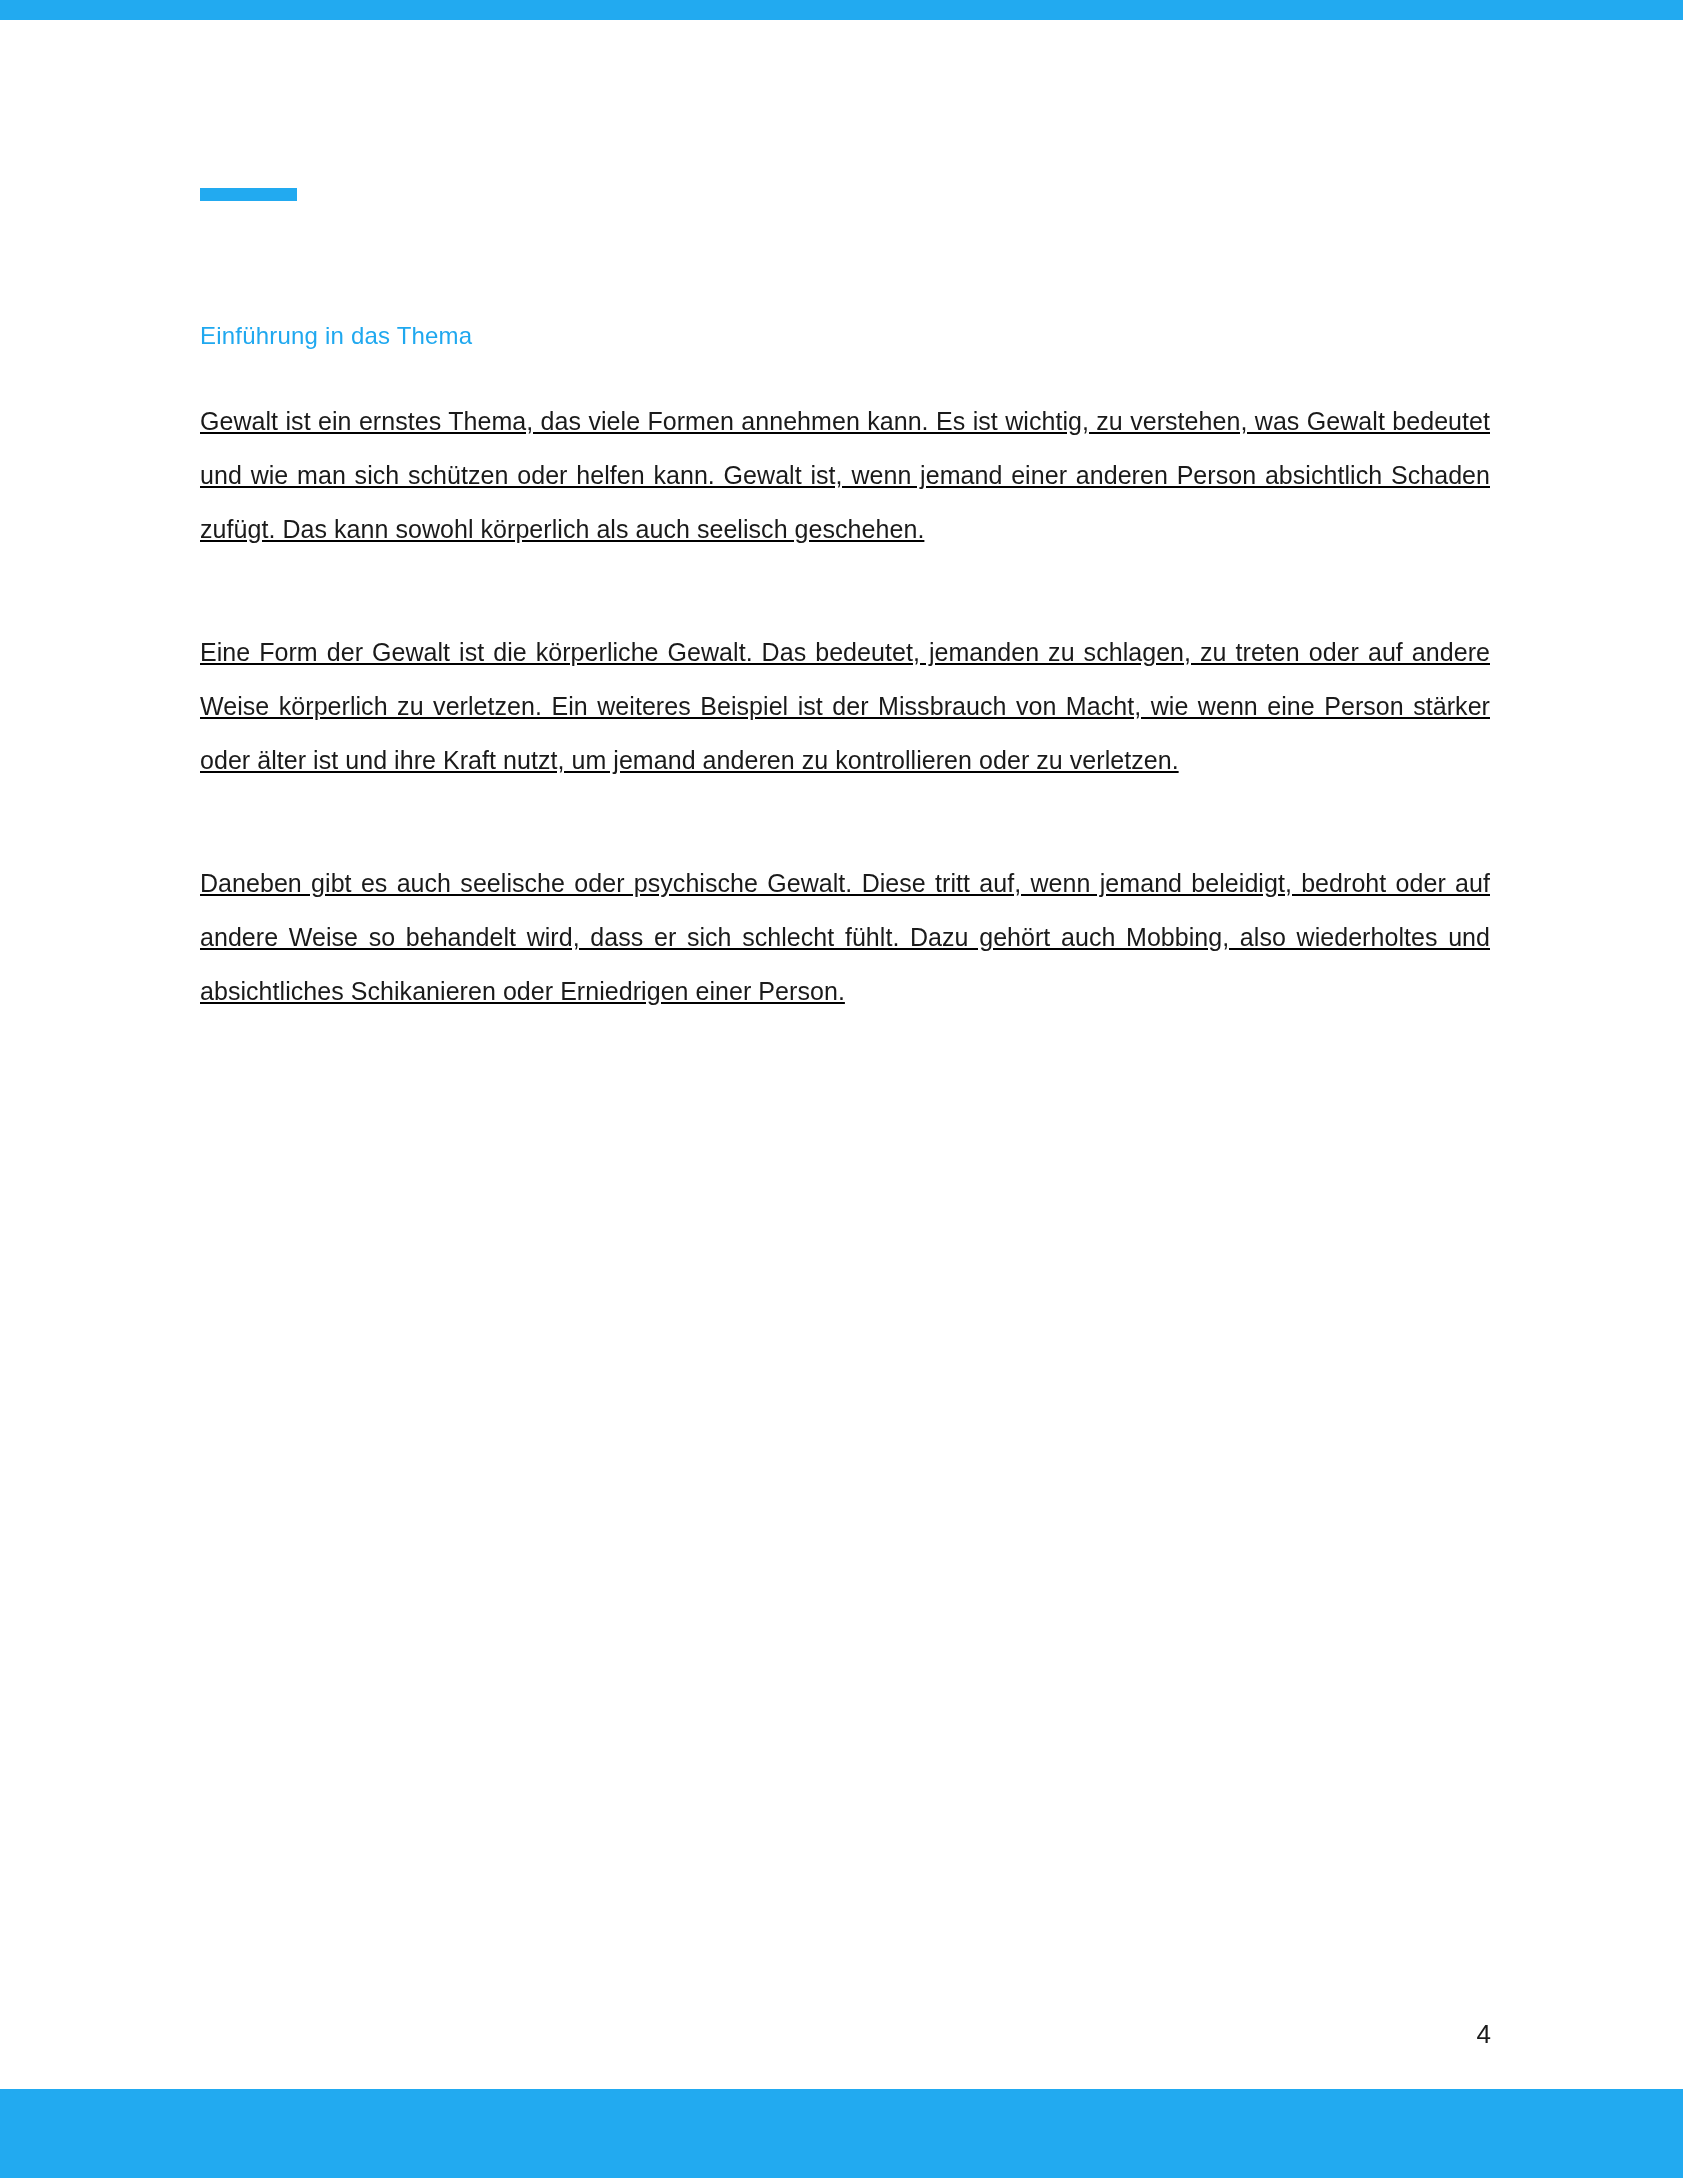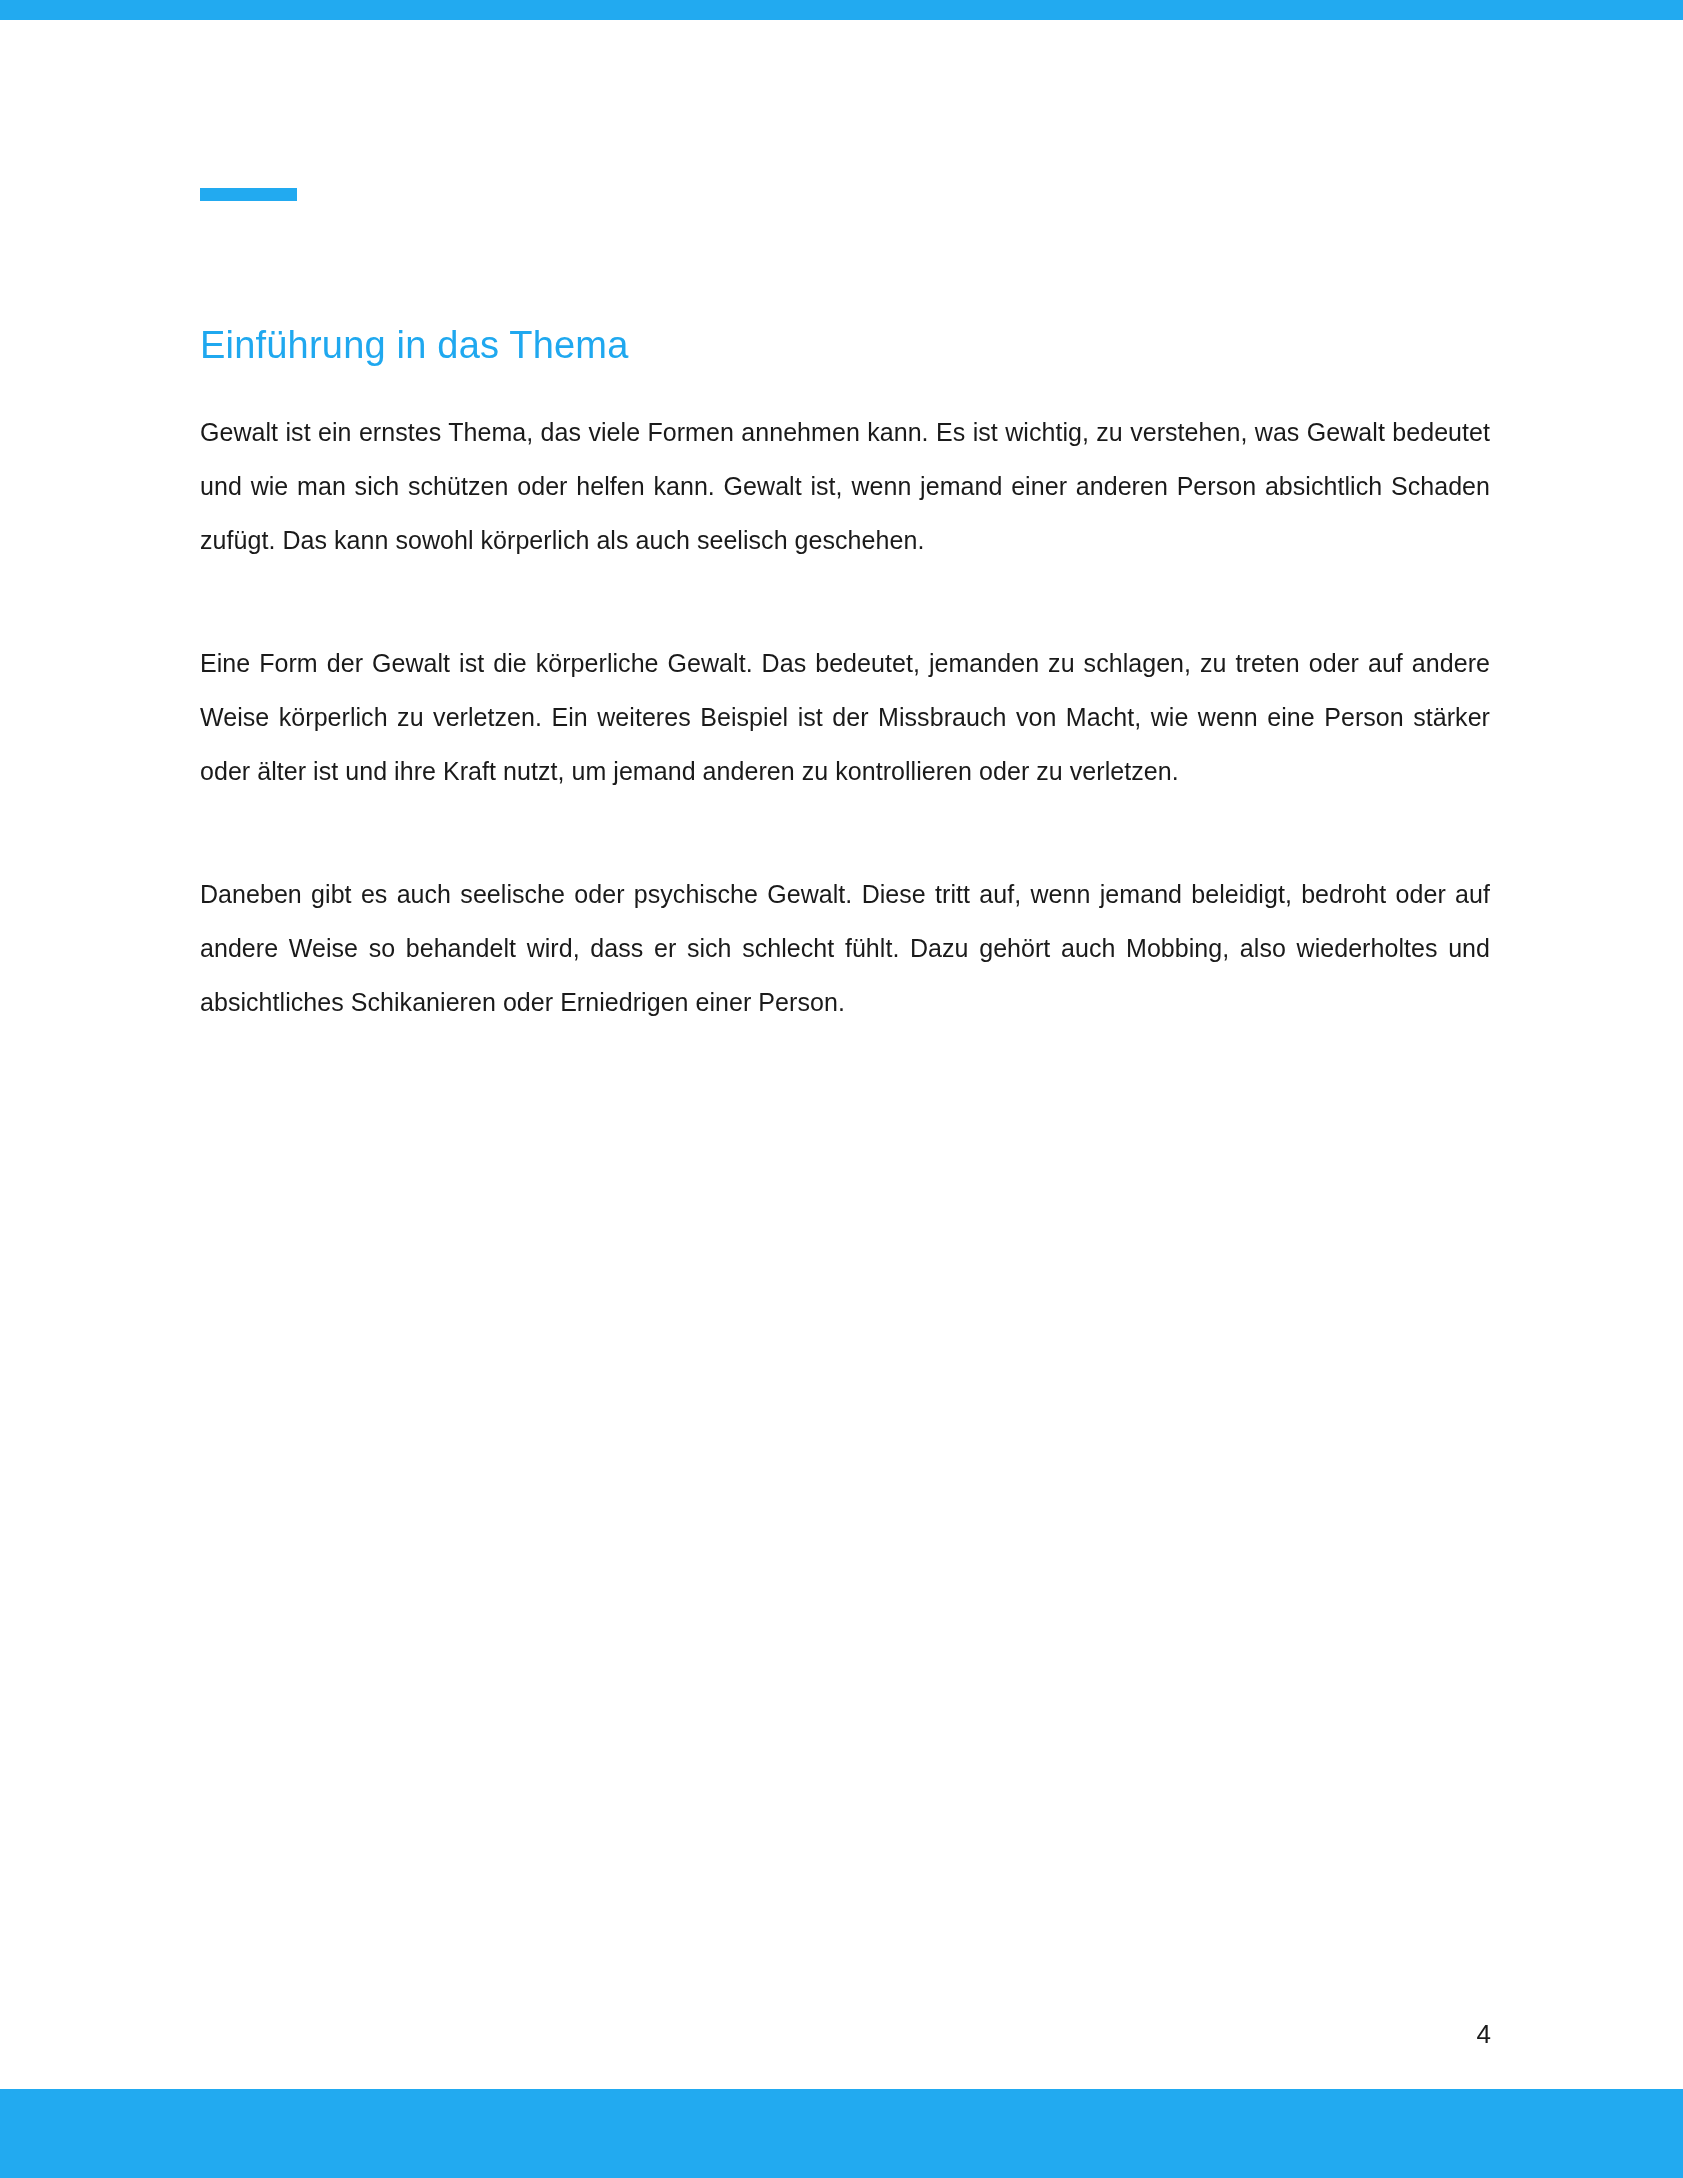--- a/index.html
+++ b/index.html
@@ -48,33 +48,34 @@
     width: 97px;
     height: 13px;
     background: #22AAF0;
   }
 
   .section-title {
     position: absolute;
     left: 200px;
     top: 297px;
     width: 1290px;
-    font-size: 38px;
+    font-size: 24px;
     line-height: 46px;
     font-weight: 400;
     color: #1FA8EF;
     letter-spacing: 0.2px;
     white-space: nowrap;
   }
 
   .body-block {
     position: absolute;
     left: 200px;
-    top: 405px;
+    top: 394px;
     width: 1290px;
+    text-decoration: underline;
   }
 
   p.para {
     margin: 0 0 69px 0;
     font-size: 25px;
     line-height: 54px;
     color: #1a1a1a;
     text-align: justify;
     text-justify: inter-word;
     letter-spacing: 0.05px;

